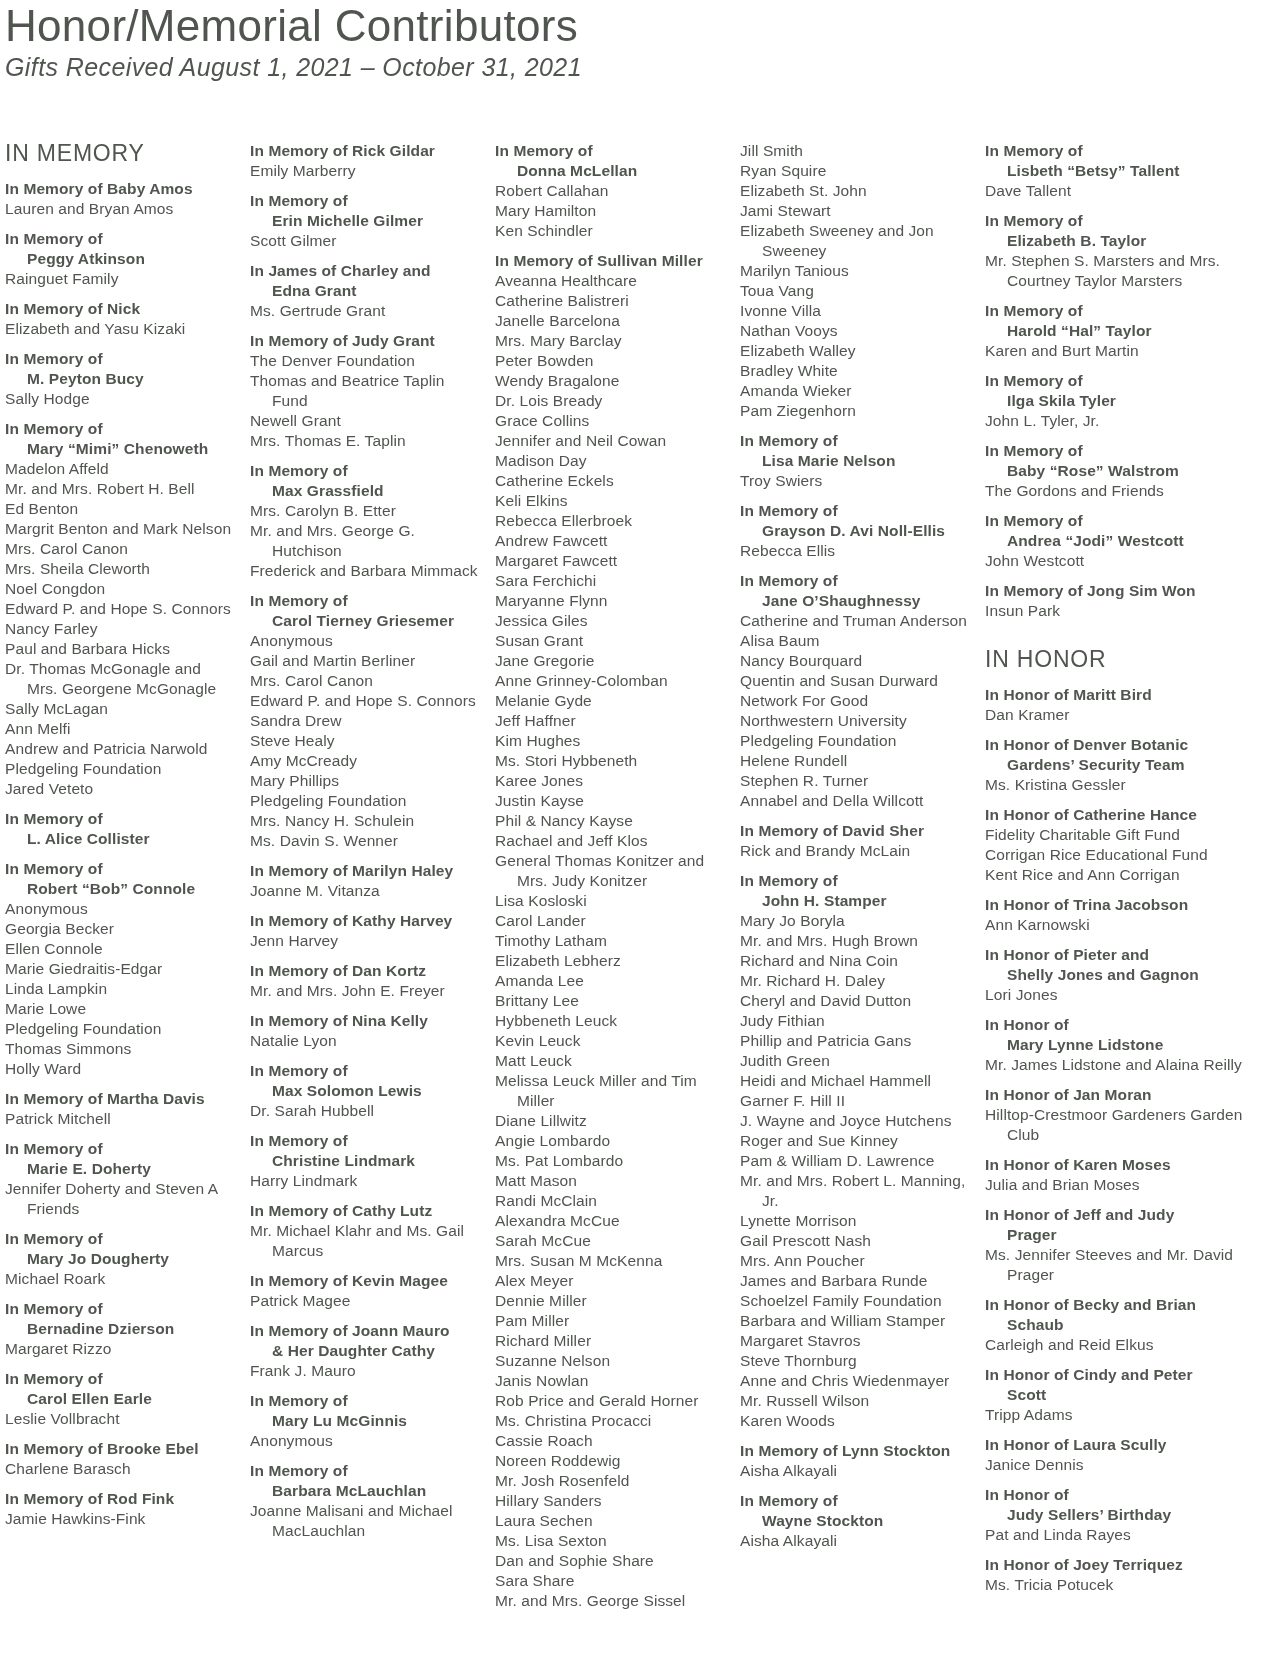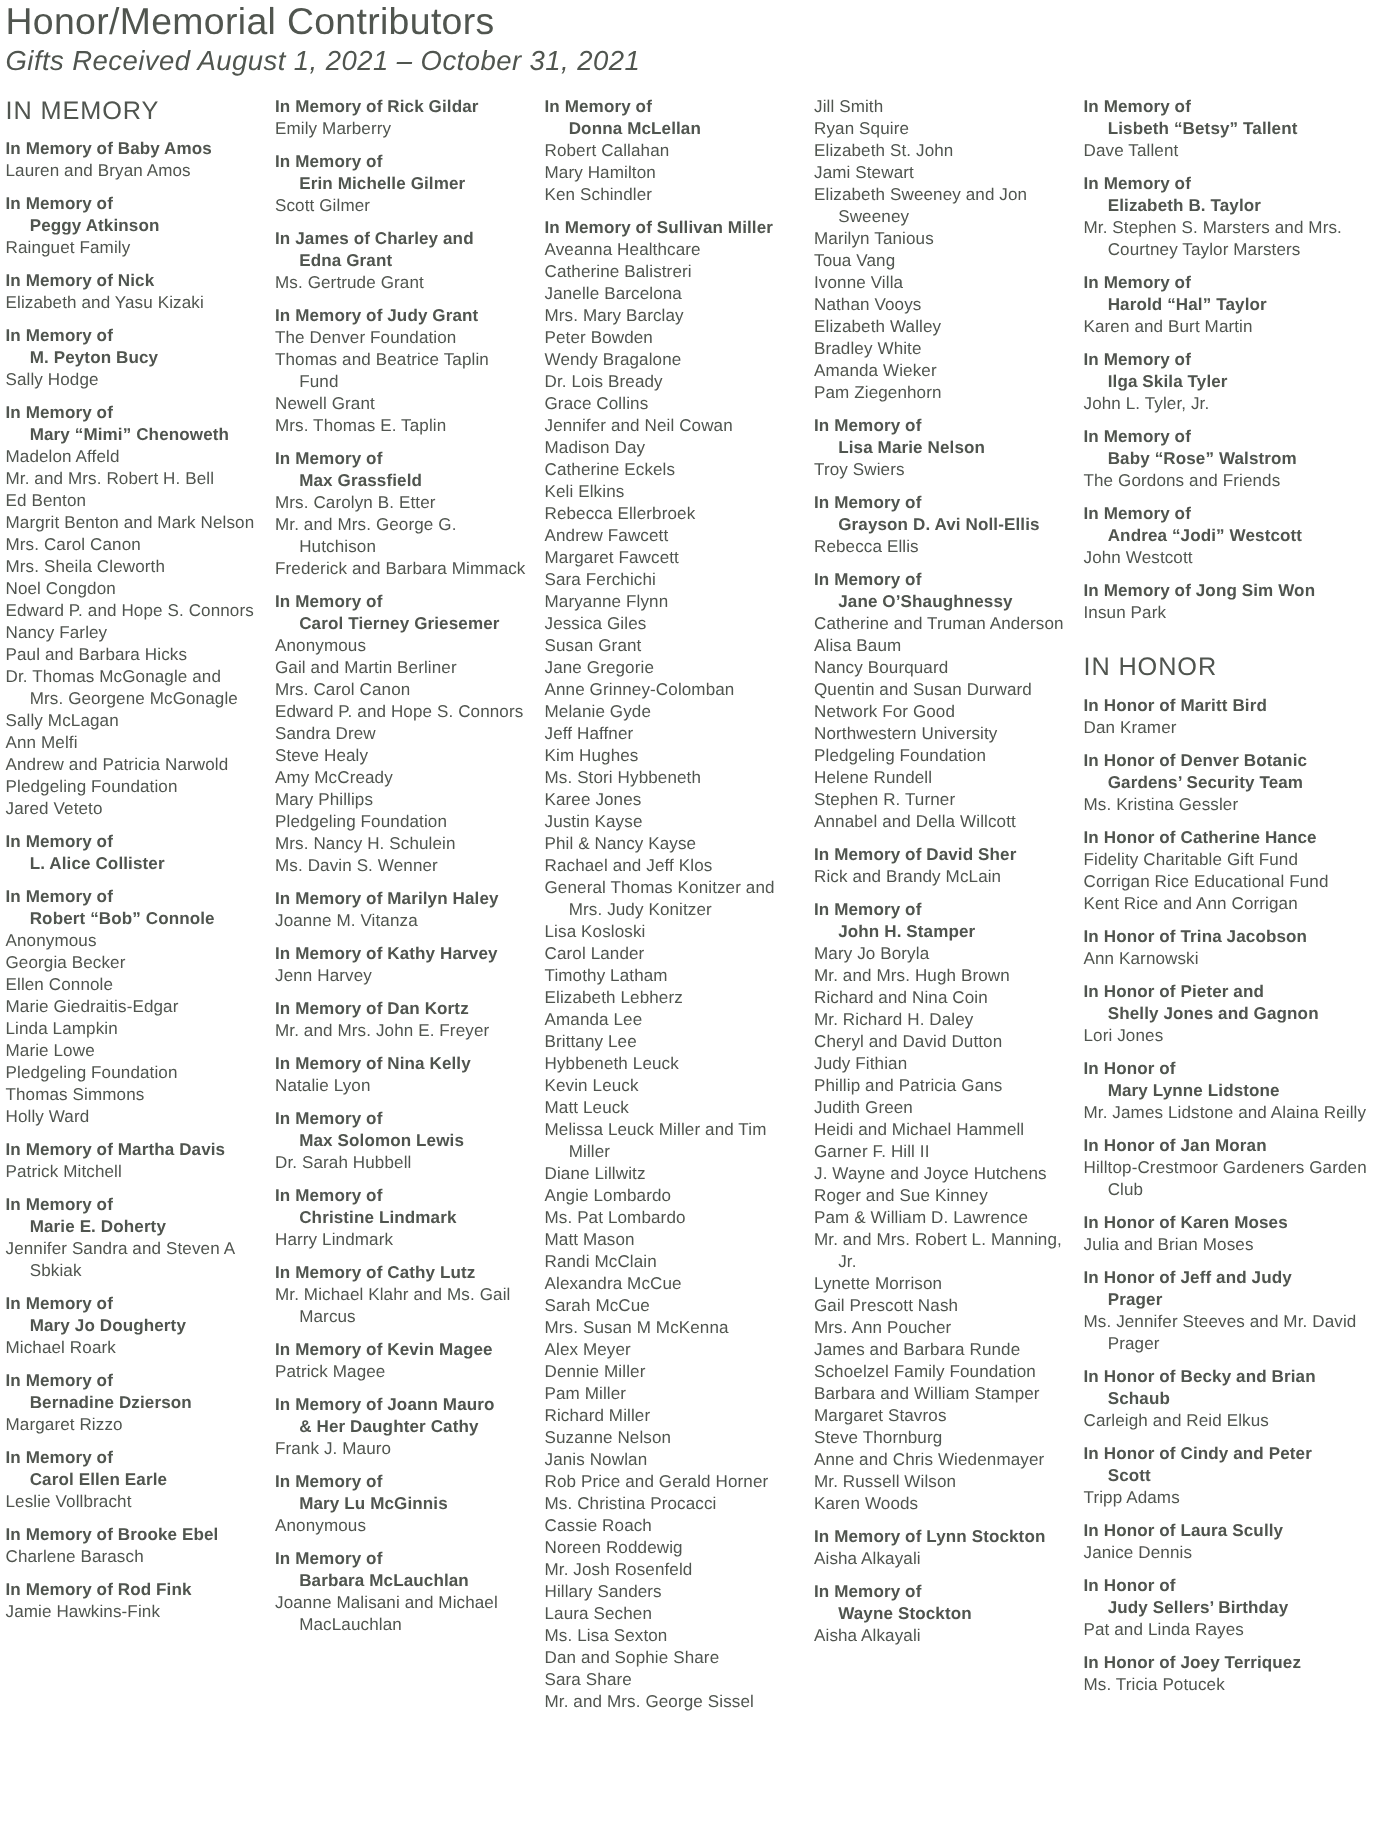--- a/index.html
+++ b/index.html
@@ -7,21 +7,21 @@
     width: 1263px;
     height: 1661px;
     overflow: hidden;
     background: #ffffff;
     color: #50554f;
     font-family: "Liberation Sans", "DejaVu Sans", sans-serif;
   }
   .page { padding: 2px 0 0 5px; }
 
   .doc-title {
-    font-size: 34px;
+    font-size: 44px;
     font-weight: 400;
     letter-spacing: 0.3px;
     margin: 0;
     line-height: 1.1;
   }
   .doc-subtitle {
     font-size: 25px;
     font-style: italic;
     font-weight: 400;
     letter-spacing: 0.4px;
@@ -32,20 +32,21 @@
   .columns {
     display: flex;
     align-items: flex-start;
     margin-top: 17px;
   }
   .column {
     width: 245px;
     flex: 0 0 auto;
     box-sizing: border-box;
     padding-right: 16px;
+    margin-top: 42px;
   }
   .column:last-child { width: 285px; padding-right: 0; }
 
   .section-heading {
     font-size: 23px;
     font-weight: 400;
     letter-spacing: 0.8px;
     line-height: 1.1;
     margin: 0 0 13px 0;
   }
@@ -128,21 +129,21 @@
           <div class="donor">Thomas Simmons</div>
           <div class="donor">Holly Ward</div>
         </div>
         <div class="entry">
           <div class="title-line">In Memory of Martha Davis</div>
           <div class="donor">Patrick Mitchell</div>
         </div>
         <div class="entry">
           <div class="title-line">In Memory of</div>
           <div class="title-line cont">Marie E. Doherty</div>
-          <div class="donor">Jennifer Sandra and Steven A Sbkiak</div>
+          <div class="donor">Jennifer Doherty and Steven A Friends</div>
         </div>
         <div class="entry">
           <div class="title-line">In Memory of</div>
           <div class="title-line cont">Mary Jo Dougherty</div>
           <div class="donor">Michael Roark</div>
         </div>
         <div class="entry">
           <div class="title-line">In Memory of</div>
           <div class="title-line cont">Bernadine Dzierson</div>
           <div class="donor">Margaret Rizzo</div>

